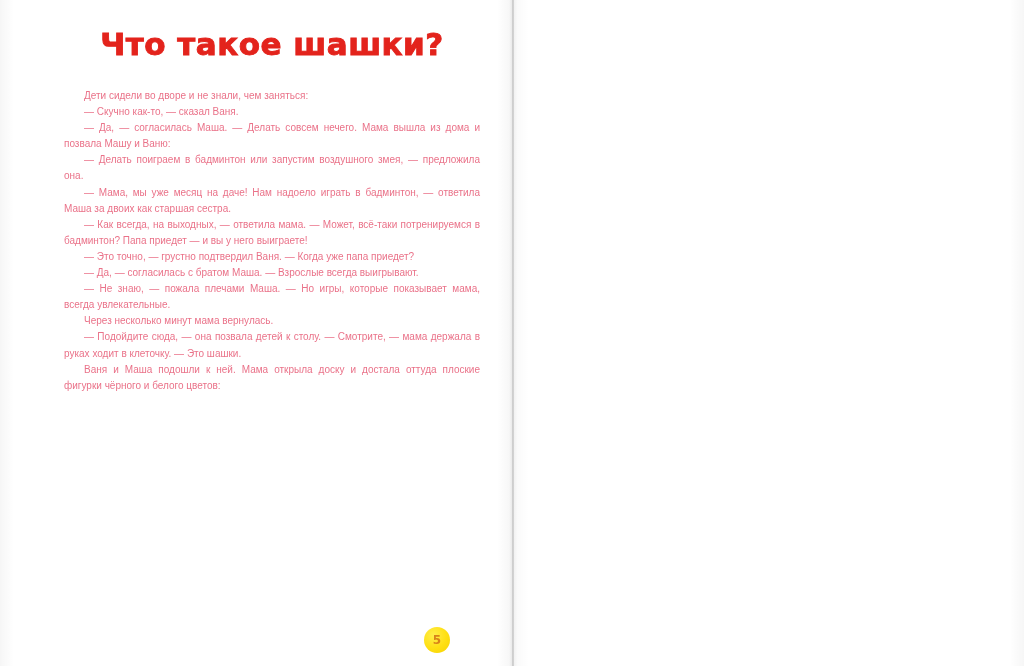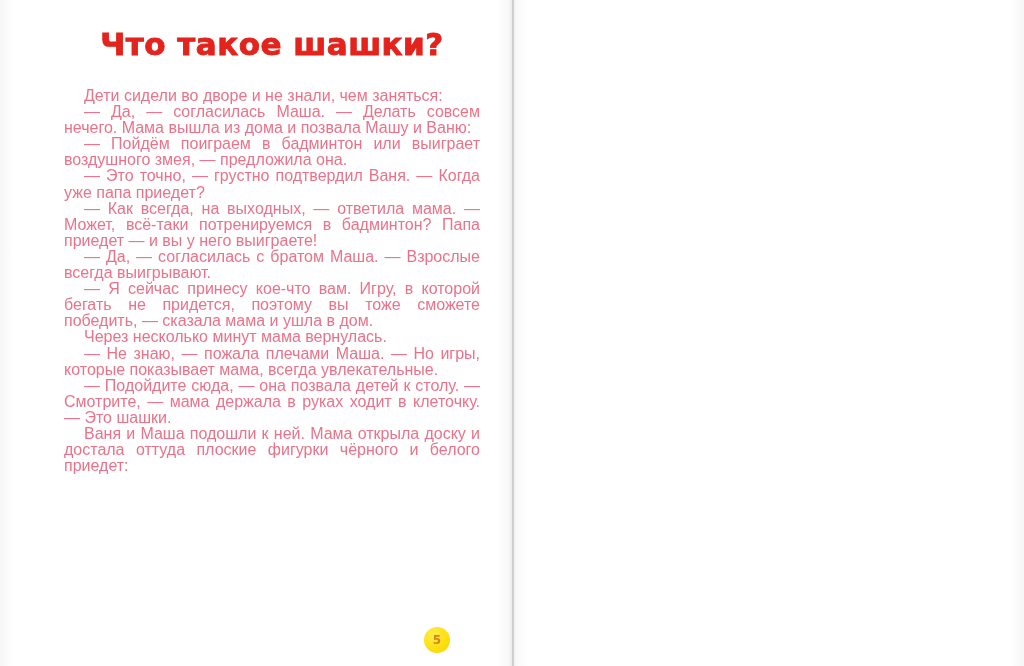--- a/index.html
+++ b/index.html
@@ -61,21 +61,21 @@
     font-weight: 700;
     font-size: 31px;
     letter-spacing: 0.5px;
     line-height: 1.05;
     -webkit-text-stroke: 0.9px #e3231c;
   }
 
   
   .col {
     position: absolute;
-    font-size: 16px;
+    font-size: 10px;
     line-height: 16.1px;
     text-align: justify;
     text-justify: inter-word;
     -webkit-hyphens: none;
     hyphens: none;
   }
   #col-left {
     left: 64px; top: 88px;
     width: 416px;
     color: #ea7289;
@@ -102,30 +102,31 @@
 <body>
 
 <div id="spread">
 
   <div class="page" id="page-left">
 
     <h1 id="title" style="color: rgb(227, 35, 28); -webkit-text-stroke: 0.9px rgb(227, 35, 28);">Что такое шашки?</h1>
 
     <div class="col" id="col-left" style="color: rgb(234, 114, 137);">
         <p>Дети сидели во дворе и не знали, чем заняться:</p>
+        <p>— Скучно как-то, — сказал Ваня.</p>
         <p>— Да, — согласилась Маша. — Делать совсем нечего. Мама вышла из дома и позвала Машу и Ваню:</p>
-        <p>— Пойдём поиграем в бадминтон или выиграет воздушного змея, — предложила она.</p>
+        <p>— Делать поиграем в бадминтон или запустим воздушного змея, — предложила она.</p>
+        <p>— Мама, мы уже месяц на даче! Нам надоело играть в бадминтон, — ответила Маша за двоих как старшая сестра.</p>
+        <p>— Как всегда, на выходных, — ответила мама. — Может, всё-таки потренируемся в бадминтон? Папа приедет — и вы у него выиграете!</p>
         <p>— Это точно, — грустно подтвердил Ваня. — Когда уже папа приедет?</p>
-        <p>— Как всегда, на выходных, — ответила мама. — Может, всё-таки потренируемся в бадминтон? Папа приедет — и вы у него выиграете!</p>
         <p>— Да, — согласилась с братом Маша. — Взрослые всегда выигрывают.</p>
-        <p>— Я сейчас принесу кое-что вам. Игру, в которой бегать не придется, поэтому вы тоже сможете победить, — сказала мама и ушла в дом.</p>
+        <p>— Не знаю, — пожала плечами Маша. — Но игры, которые показывает мама, всегда увлекательные.</p>
         <p>Через несколько минут мама вернулась.</p>
-        <p>— Не знаю, — пожала плечами Маша. — Но игры, которые показывает мама, всегда увлекательные.</p>
         <p>— Подойдите сюда, — она позвала детей к столу. — Смотрите, — мама держала в руках ходит в клеточку. — Это шашки.</p>
-        <p>Ваня и Маша подошли к ней. Мама открыла доску и достала оттуда плоские фигурки чёрного и белого приедет:</p>
+        <p>Ваня и Маша подошли к ней. Мама открыла доску и достала оттуда плоские фигурки чёрного и белого цветов:</p>
       </div>
 
     <div class="pagenum" id="pagenum-left">5</div>
   </div>
 
   <div class="page" id="page-right">
 
     
 
     

